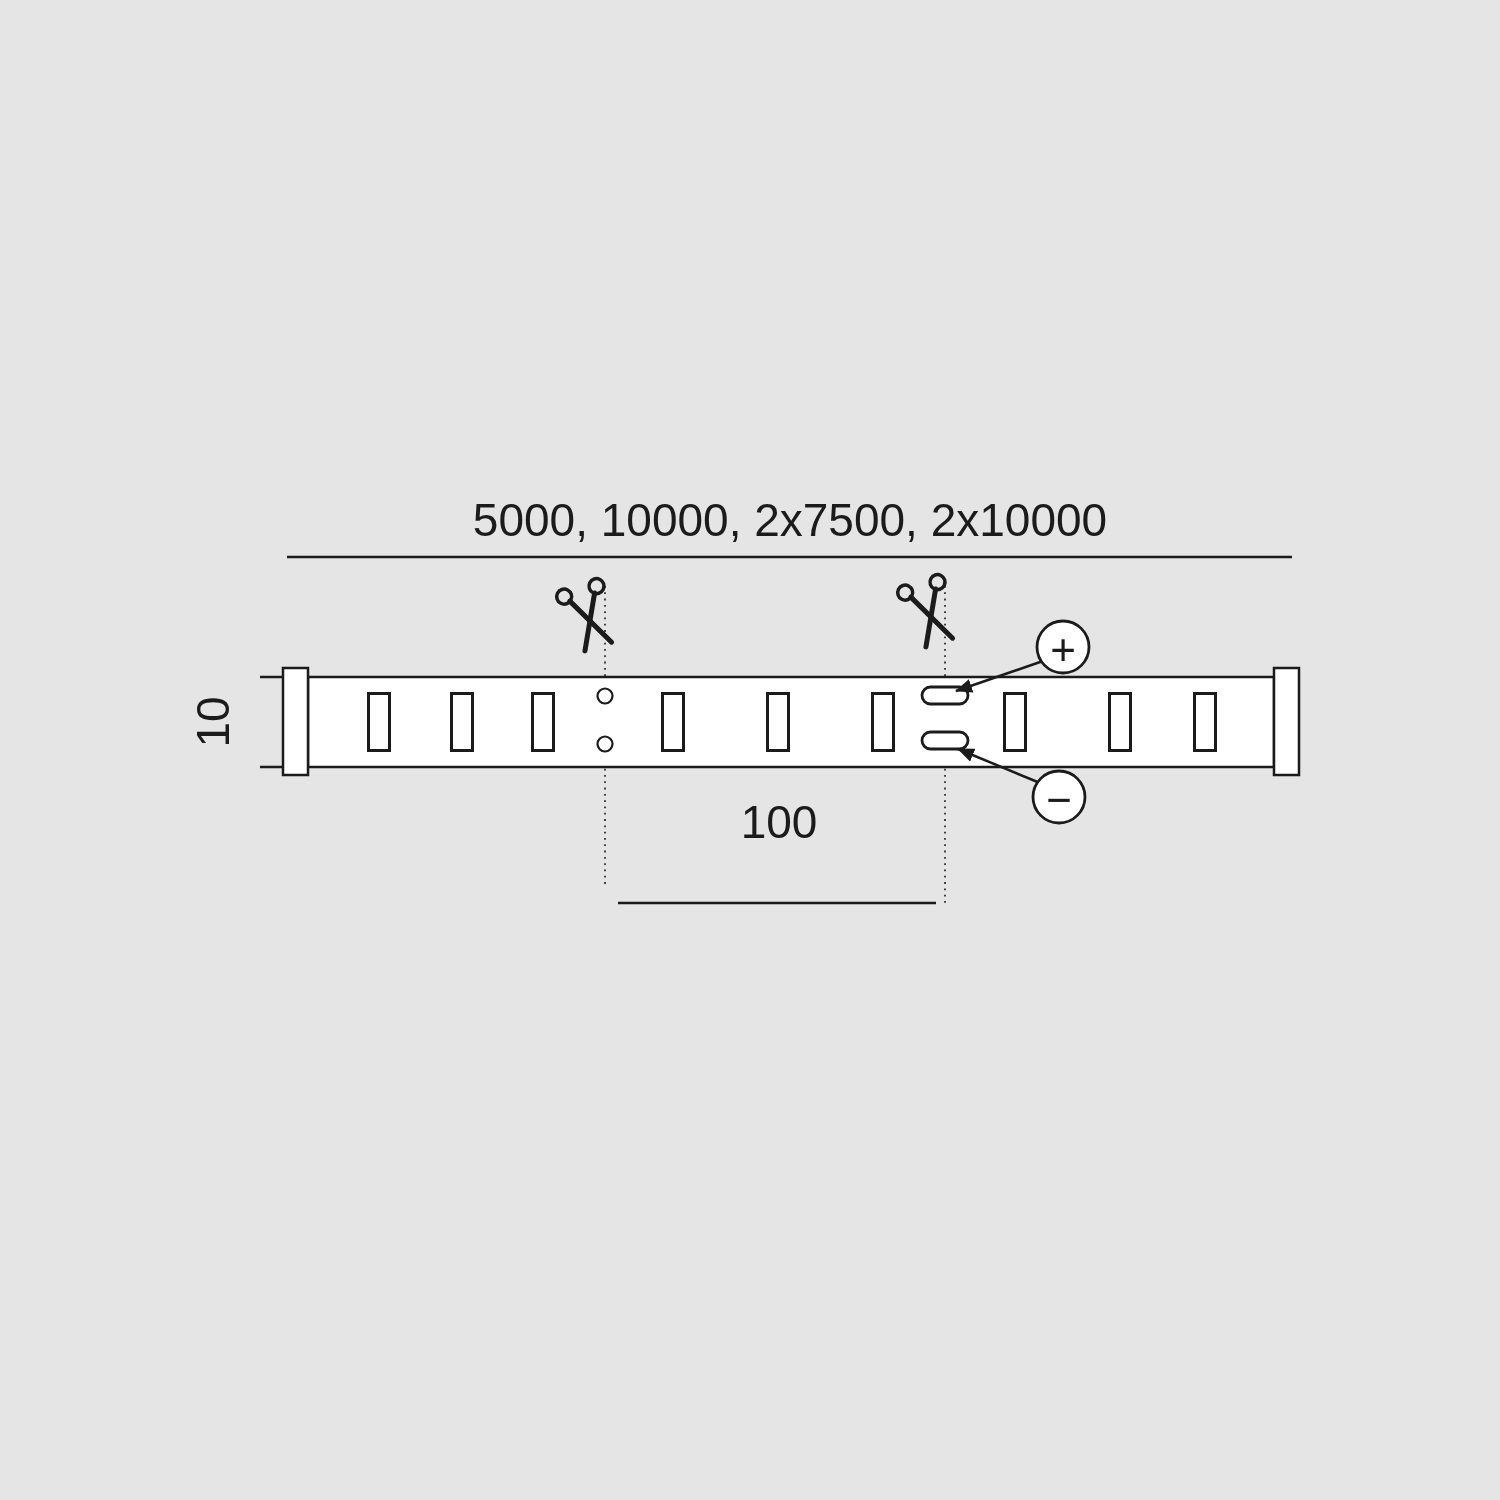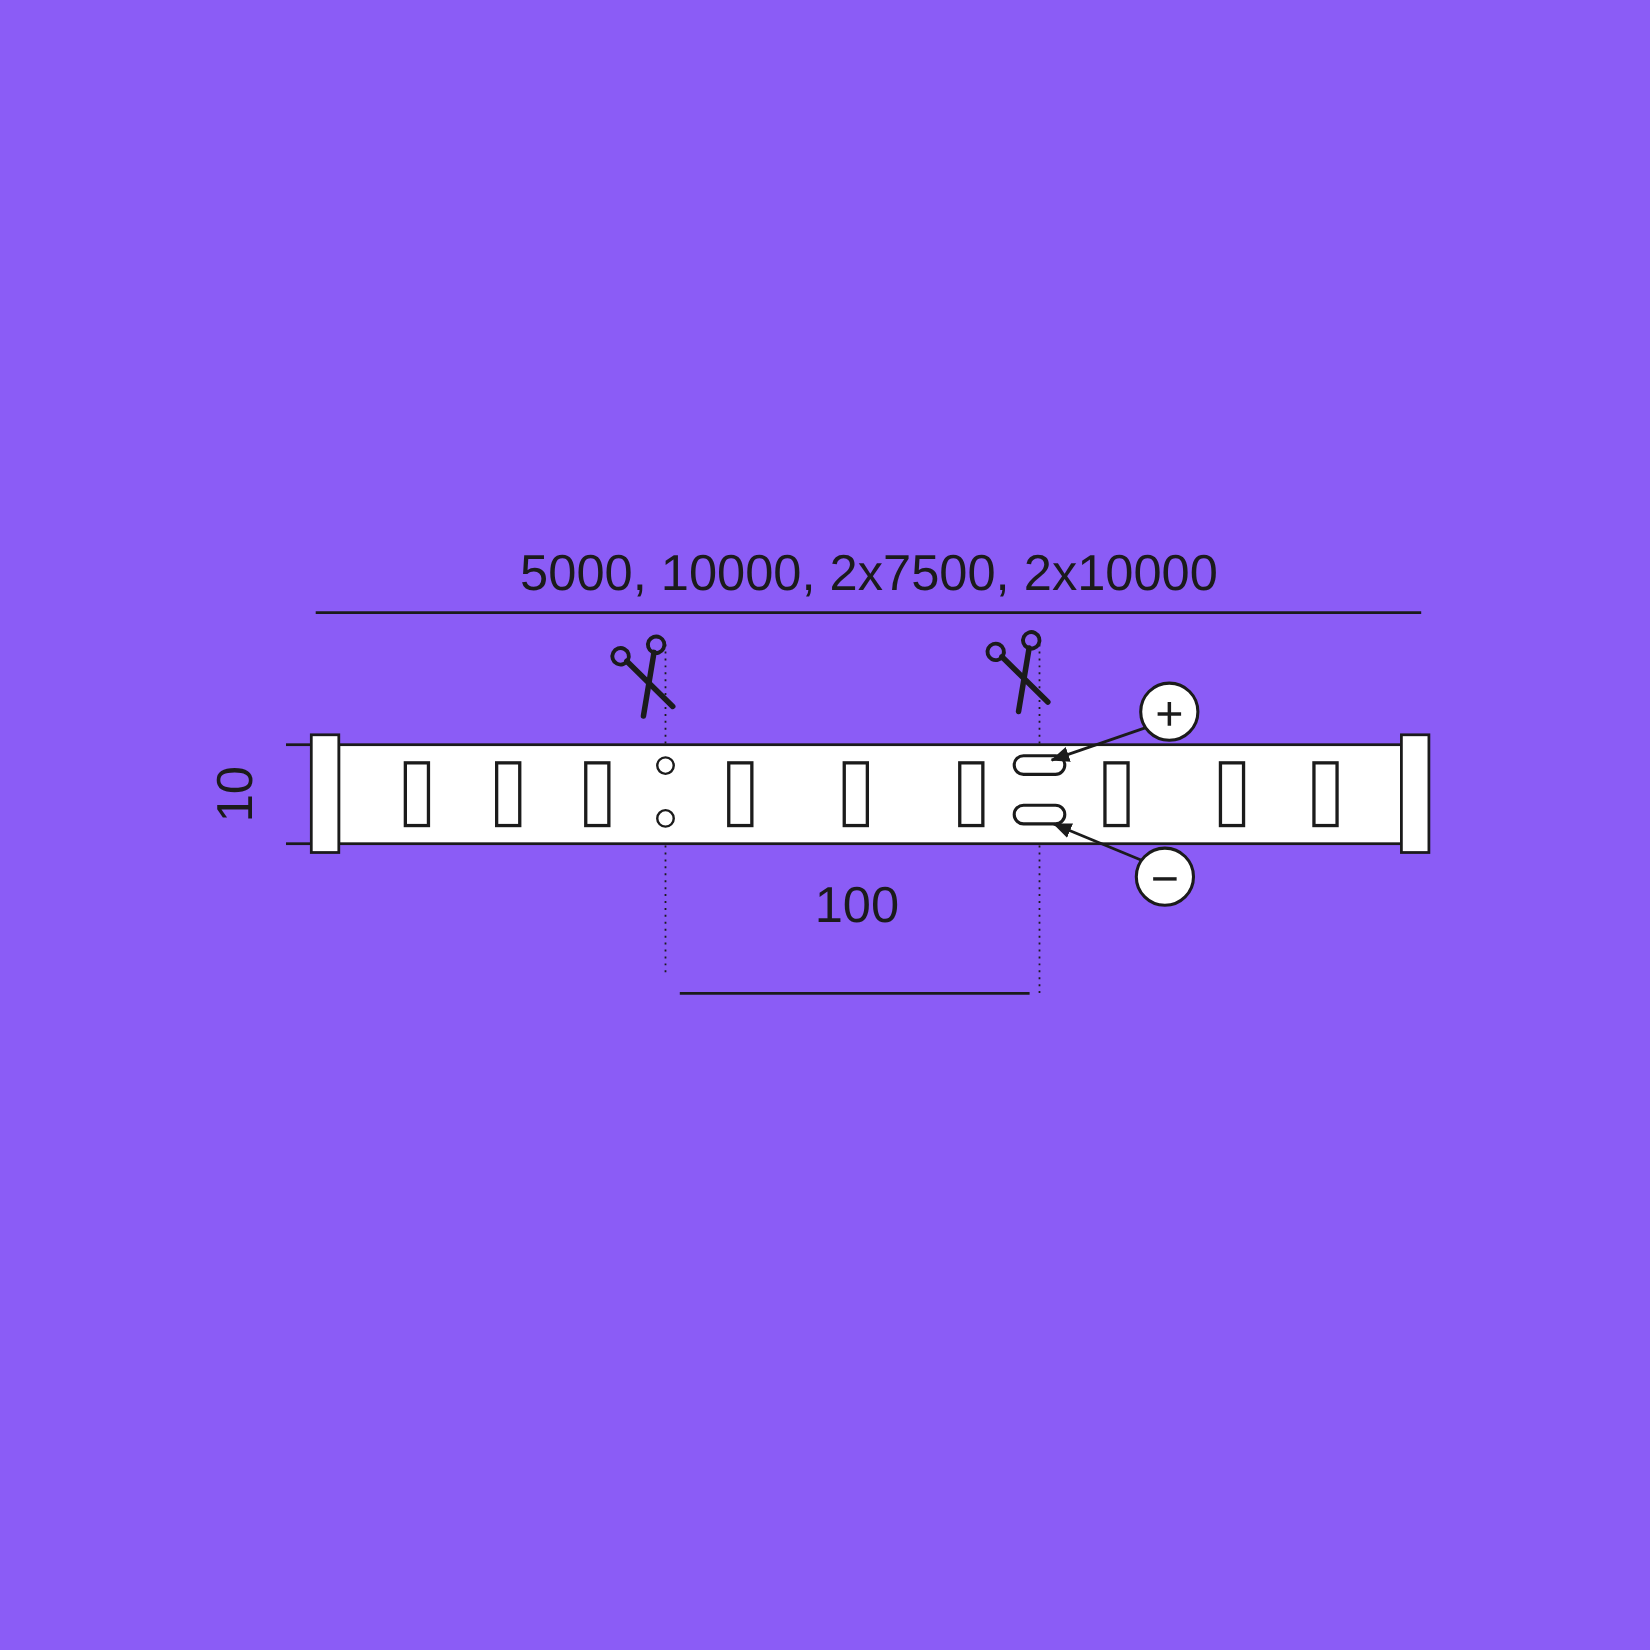--- a/index.html
+++ b/index.html
@@ -4,21 +4,21 @@
 <style>
   html, body {
     margin: 0;
     padding: 0;
     background: #ffffff;
   }
   .canvas {
     position: relative;
     width: 1500px;
     height: 1500px;
-    background: #8b5cf6;
+    background: #e5e5e5;
     overflow: hidden;
   }
   svg text {
     font-family: "Liberation Sans", "DejaVu Sans", sans-serif;
     fill: #1b1b1b;
   }
   .dim-text {
     font-size: 46px;
   }
   .terminal-text {

